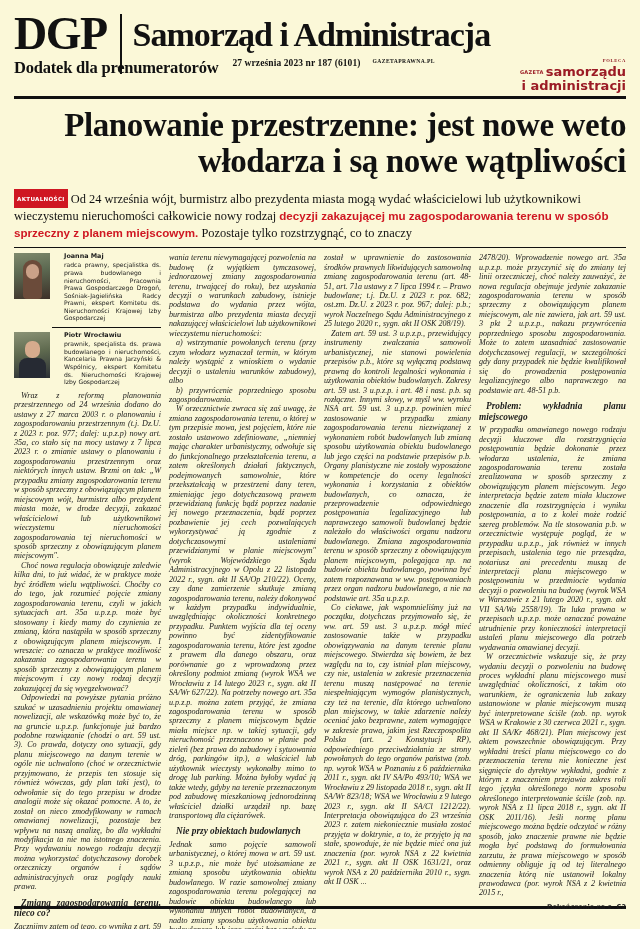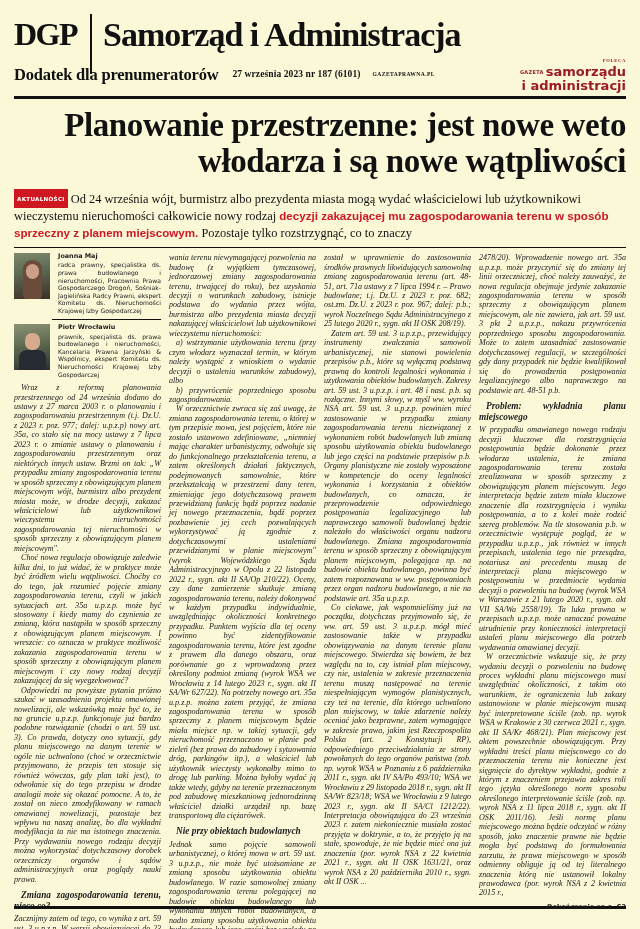--- a/index.html
+++ b/index.html
@@ -8,32 +8,32 @@
     background: #fbf8d8;
     font-family: "Liberation Serif", serif;
     overflow: hidden;
   }
   .page { position: relative; width: 640px; height: 929px; background: #fbf8d8; padding: 0 14px; }
 
   
   .masthead { display: flex; align-items: flex-start; padding-top: 14px; height: 58px; }
   .dgp-logo {
     font-family: "Liberation Serif", serif;
-    font-weight: bold; font-size: 32px; line-height: 40px;
+    font-weight: bold; font-size: 46px; line-height: 40px;
     letter-spacing: -1.5px; color: #111;
   }
   .mast-rule { width: 2px; background: #111; height: 60px; margin: 0 11px 0 13px; align-self: flex-start; }
   .mast-title {
     font-family: "Liberation Serif", serif;
     font-weight: bold; font-size: 34px; line-height: 42px;
     letter-spacing: -1px; color: #111; white-space: nowrap;
   }
 
   
-  .subhead { display: flex; align-items: center; height: 34px; position: relative; }
+  .subhead { display: flex; align-items: flex-start; height: 34px; position: relative; }
   .sub-label { font-weight: bold; font-size: 16.5px; color: #111; letter-spacing: -0.2px; }
   .sub-date { font-size: 9.5px; font-weight: bold; color: #111; margin-left: 14px; padding-bottom: 2px; letter-spacing: 0.1px; }
   .sub-domain { font-size: 5.6px; font-weight: bold; color: #111; margin-left: 12px; padding-bottom: 3px; letter-spacing: 0.4px; }
 
   .promo { position: absolute; right: 0; bottom: -1px; text-align: right; }
   .promo-kicker { font-size: 4.6px; font-weight: bold; color: #8e1621; letter-spacing: 0.7px; margin-bottom: 2px; }
   .promo-l1 { font-size: 13px; font-weight: bold; color: #9b1b25; line-height: 13px; font-family: "DejaVu Sans", sans-serif; }
   .promo-l1 .tiny { font-size: 5px; letter-spacing: 0.3px; vertical-align: 2px; margin-right: 2px; }
   .promo-l2 { font-size: 13px; font-weight: bold; color: #9b1b25; line-height: 14px; font-family: "DejaVu Sans", sans-serif; }
 
@@ -60,21 +60,21 @@
   .hr-thin { height: 1px; background: #111; margin: 6px 0 5px 0; }
 
   
   .cols { display: flex; gap: 8px; height: 646px; }
   .col { width: 148px; font-size: 8.1px; line-height: 9.45px; color: #1a1a1a; text-align: justify; position: relative; }
   .col p { text-indent: 7px; font-style: italic; }
   .col p.noind { text-indent: 0; }
   .subhd { font-weight: bold; font-size: 9.3px; line-height: 10.6px; margin: 6px 0 3px 0; text-indent: 0; }
 
   
-  .byline { display: flex; gap: 8px; margin-bottom: 5px; }
+  .byline { display: flex; gap: 14px; margin-bottom: 5px; }
   .avatar { width: 36px; height: 46px; flex: 0 0 36px; background: #6f7b63; position: relative; overflow: hidden; }
   .avatar.a1 { background: linear-gradient(170deg,#7f8a6d 0%, #5d6a52 40%, #3d3028 100%); }
   .avatar.a1::after { content:""; position:absolute; left:9px; top:7px; width:19px; height:39px; border-radius:9px 9px 4px 4px; background:#6b4b3a; }
   .avatar.a1::before { content:""; position:absolute; left:12px; top:11px; width:13px; height:15px; border-radius:7px; background:#caa188; z-index:2; }
   .avatar.a2 { background: linear-gradient(170deg,#8b9376 0%, #5f6a4f 45%, #2b2f35 100%); }
   .avatar.a2::after { content:""; position:absolute; left:5px; top:26px; width:27px; height:22px; background:#262a33; border-radius:8px 8px 0 0; }
   .avatar.a2::before { content:""; position:absolute; left:11px; top:9px; width:15px; height:17px; border-radius:7px; background:#d6ab8d; z-index:2; }
   .bio { flex: 1; font-family: "DejaVu Sans", sans-serif; font-size: 6.1px; line-height: 7.6px; color: #1a1a1a; }
   .bio .nm { font-weight: bold; font-size: 6.4px; display:block; margin-bottom: 0.5px; }
   .bio-rule { height: 1px; background: #111; margin: 2px 0 4px 38px; }
@@ -137,21 +137,21 @@
 
       <p>Wraz z reformą planowania przestrzennego od 24 września dodano do ustawy z 27 marca 2003 r. o planowaniu i zagospodarowaniu przestrzennym (t.j. Dz.U. z 2023 r. poz. 977; dalej: u.p.z.p) nowy art. 35a, co stało się na mocy ustawy z 7 lipca 2023 r. o zmianie ustawy o planowaniu i zagospodarowaniu przestrzennym oraz niektórych innych ustaw. Brzmi on tak: „W przypadku zmiany zagospodarowania terenu w sposób sprzeczny z obowiązującym planem miejscowym wójt, burmistrz albo prezydent miasta może, w drodze decyzji, zakazać właścicielowi lub użytkownikowi wieczystemu nieruchomości zagospodarowania tej nieruchomości w sposób sprzeczny z obowiązującym planem miejscowym".</p>
       <p>Choć nowa regulacja obowiązuje zaledwie kilka dni, to już widać, że w praktyce może być źródłem wielu wątpliwości. Choćby co do tego, jak rozumieć pojęcie zmiany zagospodarowania terenu, czyli w jakich sytuacjach art. 35a u.p.z.p. może być stosowany i kiedy mamy do czynienia ze zmianą, która nastąpiła w sposób sprzeczny z obowiązującym planem miejscowym. I wreszcie: co oznacza w praktyce możliwość zakazania zagospodarowania terenu w sposób sprzeczny z obowiązującym planem miejscowym i czy nowy rodzaj decyzji zakazującej da się wyegzekwować?</p>
       <p>Odpowiedzi na powyższe pytania próżno szukać w uzasadnieniu projektu omawianej nowelizacji, ale wskazówką może być to, że na gruncie u.p.z.p. funkcjonuje już bardzo podobne rozwiązanie (chodzi o art. 59 ust. 3). Co prawda, dotyczy ono sytuacji, gdy planu miejscowego na danym terenie w ogóle nie uchwalono (choć w orzecznictwie przyjmowano, że przepis ten stosuje się również wówczas, gdy plan taki jest), to odwołanie się do tego przepisu w drodze analogii może się okazać pomocne. A to, że został on nieco zmodyfikowany w ramach omawianej nowelizacji, pozostaje bez wpływu na naszą analizę, bo dla wykładni modyfikacja ta nie ma istotnego znaczenia. Przy wydawaniu nowego rodzaju decyzji można wykorzystać dotychczasowy dorobek orzeczniczy organów i sądów administracyjnych oraz poglądy nauki prawa.</p>
       <p class="subhd">Zmiana zagospodarowania terenu, nieco co?</p>
       <p class="noind">Zacznijmy zatem od tego, co wynika z art. 59 ust. 3 u.p.z.p. W wersji obowiązującej do 23 września 2023 r. stanowił on, że w przypadku zmiany zagospod...</p>
     </div>
 
     <div class="col">
       <p class="noind">wania terenu niewymagającej pozwolenia na budowę (z wyjątkiem tymczasowej, jednorazowej zmiany zagospodarowania terenu, trwającej do roku), bez uzyskania decyzji o warunkach zabudowy, istnieje podstawa do wydania przez wójta, burmistrza albo prezydenta miasta decyzji nakazującej właścicielowi lub użytkownikowi wieczystemu nieruchomości:</p>
-      <p>a) wstrzymanie użytkowania terenu (przy czym włodarz wyznaczał termin, w którym należy wystąpić z wnioskiem o wydanie decyzji o ustaleniu warunków zabudowy), albo</p>
+      <p>a) wstrzymanie powołanych terenu (przy czym włodarz wyznaczał termin, w którym należy wystąpić z wnioskiem o wydanie decyzji o ustaleniu warunków zabudowy), albo</p>
       <p>b) przywrócenie poprzedniego sposobu zagospodarowania.</p>
       <p>W orzecznictwie zwraca się zaś uwagę, że zmiana zagospodarowania terenu, o której w tym przepisie mowa, jest pojęciem, które nie zostało ustawowo zdefiniowane, „niemniej mając charakter urbanistyczny, odwołuje się do funkcjonalnego przekształcenia terenu, a zatem określonych działań faktycznych, podejmowanych samowolnie, które przekształcają w przestrzeni dany teren, zmieniając jego dotychczasową prawem przewidzianą funkcję bądź poprzez nadanie jej nowego przeznaczenia, bądź poprzez pozbawienie jej cech pozwalających wykorzystywać ją zgodnie z dotychczasowymi ustaleniami przewidzianymi w planie miejscowym" (wyrok Wojewódzkiego Sądu Administracyjnego w Opolu z 22 listopada 2022 r., sygn. akt II SA/Op 210/22). Oceny, czy dane zamierzenie skutkuje zmianą zagospodarowania terenu, należy dokonywać w każdym przypadku indywidualnie, uwzględniając okoliczności konkretnego przypadku. Punktem wyjścia dla tej oceny powinno być zidentyfikowanie zagospodarowania terenu, które jest zgodne z prawem dla danego obszaru, oraz porównanie go z wprowadzoną przez określony podmiot zmianą (wyrok WSA we Wrocławiu z 14 lutego 2023 r., sygn. akt II SA/Wr 627/22). Na potrzeby nowego art. 35a u.p.z.p. można zatem przyjąć, że zmiana zagospodarowania terenu w sposób sprzeczny z planem miejscowym będzie miała miejsce np. w takiej sytuacji, gdy nieruchomość przeznaczono w planie pod zieleń (bez prawa do zabudowy i sytuowania dróg, parkingów itp.), a właściciel lub użytkownik wieczysty wykonałby mimo to drogę lub parking. Można byłoby wydać ją także wtedy, gdyby na terenie przeznaczonym pod zabudowę mieszkaniową jednorodzinną właściciel działki urządził np. bazę transportową dla ciężarówek.</p>
       <p class="subhd">Nie przy obiektach budowlanych</p>
       <p class="noind">Jednak samo pojęcie samowoli urbanistycznej, o której mowa w art. 59 ust. 3 u.p.z.p., nie może być utożsamiane ze zmianą sposobu użytkowania obiektu budowlanego. W razie samowolnej zmiany zagospodarowania terenu polegającej na budowie obiektu budowlanego lub wykonaniu innych robót budowlanych, a nadto zmiany sposobu użytkowania obiektu budowlanego lub jego części bez względu na to, czy nastąpiło to na terenie objętym planem miejscowym, czy nieposiadającym planu miejscowego, organ nadzoru budowlanego wyposażo...</p>
     </div>
 
     <div class="col">
       <p class="noind">został w uprawnienie do zastosowania środków prawnych likwidujących samowolną zmianę zagospodarowania terenu (art. 48-51, art. 71a ustawy z 7 lipca 1994 r. – Prawo budowlane; t.j. Dz.U. z 2023 r. poz. 682; ost.zm. Dz.U. z 2023 r. poz. 967; dalej: p.b.; wyrok Naczelnego Sądu Administracyjnego z 25 lutego 2020 r., sygn. akt II OSK 208/19).</p>
       <p>Zatem art. 59 ust. 3 u.p.z.p., przewidujący instrumenty zwalczania samowoli urbanistycznej, nie stanowi powielenia przepisów p.b., które są wyłączną podstawą prawną do kontroli legalności wykonania i użytkowania obiektów budowlanych. Zakresy art. 59 ust. 3 u.p.z.p. i art. 48 i nast. p.b. są rozłączne. Innymi słowy, w myśl ww. wyroku NSA art. 59 ust. 3 u.p.z.p. powinien mieć zastosowanie w przypadku zmiany zagospodarowania terenu niezwiązanej z wykonaniem robót budowlanych lub zmianą sposobu użytkowania obiektu budowlanego lub jego części na podstawie przepisów p.b. Organy planistyczne nie zostały wyposażone w kompetencje do oceny legalności wykonania i korzystania z obiektów budowlanych, co oznacza, że przeprowadzenie odpowiedniego postępowania legalizacyjnego lub naprawczego samowoli budowlanej będzie należało do właściwości organu nadzoru budowlanego. Zmiana zagospodarowania terenu w sposób sprzeczny z obowiązującym planem miejscowym, polegająca np. na budowie obiektu budowlanego, powinna być zatem rozpoznawana w ww. postępowaniach przez organ nadzoru budowlanego, a nie na podstawie art. 35a u.p.z.p.</p>
       <p>Co ciekawe, jak wspomnieliśmy już na początku, dotychczas przyjmowało się, że ww. art. 59 ust. 3 u.p.z.p. mógł mieć zastosowanie także w przypadku obowiązywania na danym terenie planu miejscowego. Stwierdza się bowiem, że bez względu na to, czy istniał plan miejscowy, czy nie, ustalenia w zakresie przeznaczenia terenu muszą następować na terenie niespełniającym wymogów planistycznych, czy też na terenie, dla którego uchwalono plan miejscowy, w takie zdarzenie należy oceniać jako bezprawne, zatem wymagające w zakresie prawa, jakim jest Rzeczpospolita Polska (art. 2 Konstytucji RP), odpowiedniego przeciwdziałania ze strony powołanych do tego organów państwa (zob. np. wyrok WSA w Poznaniu z 6 października 2011 r., sygn. akt IV SA/Po 493/10; WSA we Wrocławiu z 29 listopada 2018 r., sygn. akt II SA/Wr 823/18; WSA we Wrocławiu z 9 lutego 2023 r., sygn. akt II SA/Cl 1212/22). Interpretacja obowiązująca do 23 września 2023 r. zatem niekoniecznie musiała zostać przyjęta w doktrynie, a to, że przyjęto ją na stałe, spowoduje, że nie będzie mieć ona już znaczenia (por. wyrok NSA z 22 kwietnia 2021 r., sygn. akt II OSK 1631/21, oraz wyrok NSA z 20 października 2010 r., sygn. akt II OSK ...</p>

